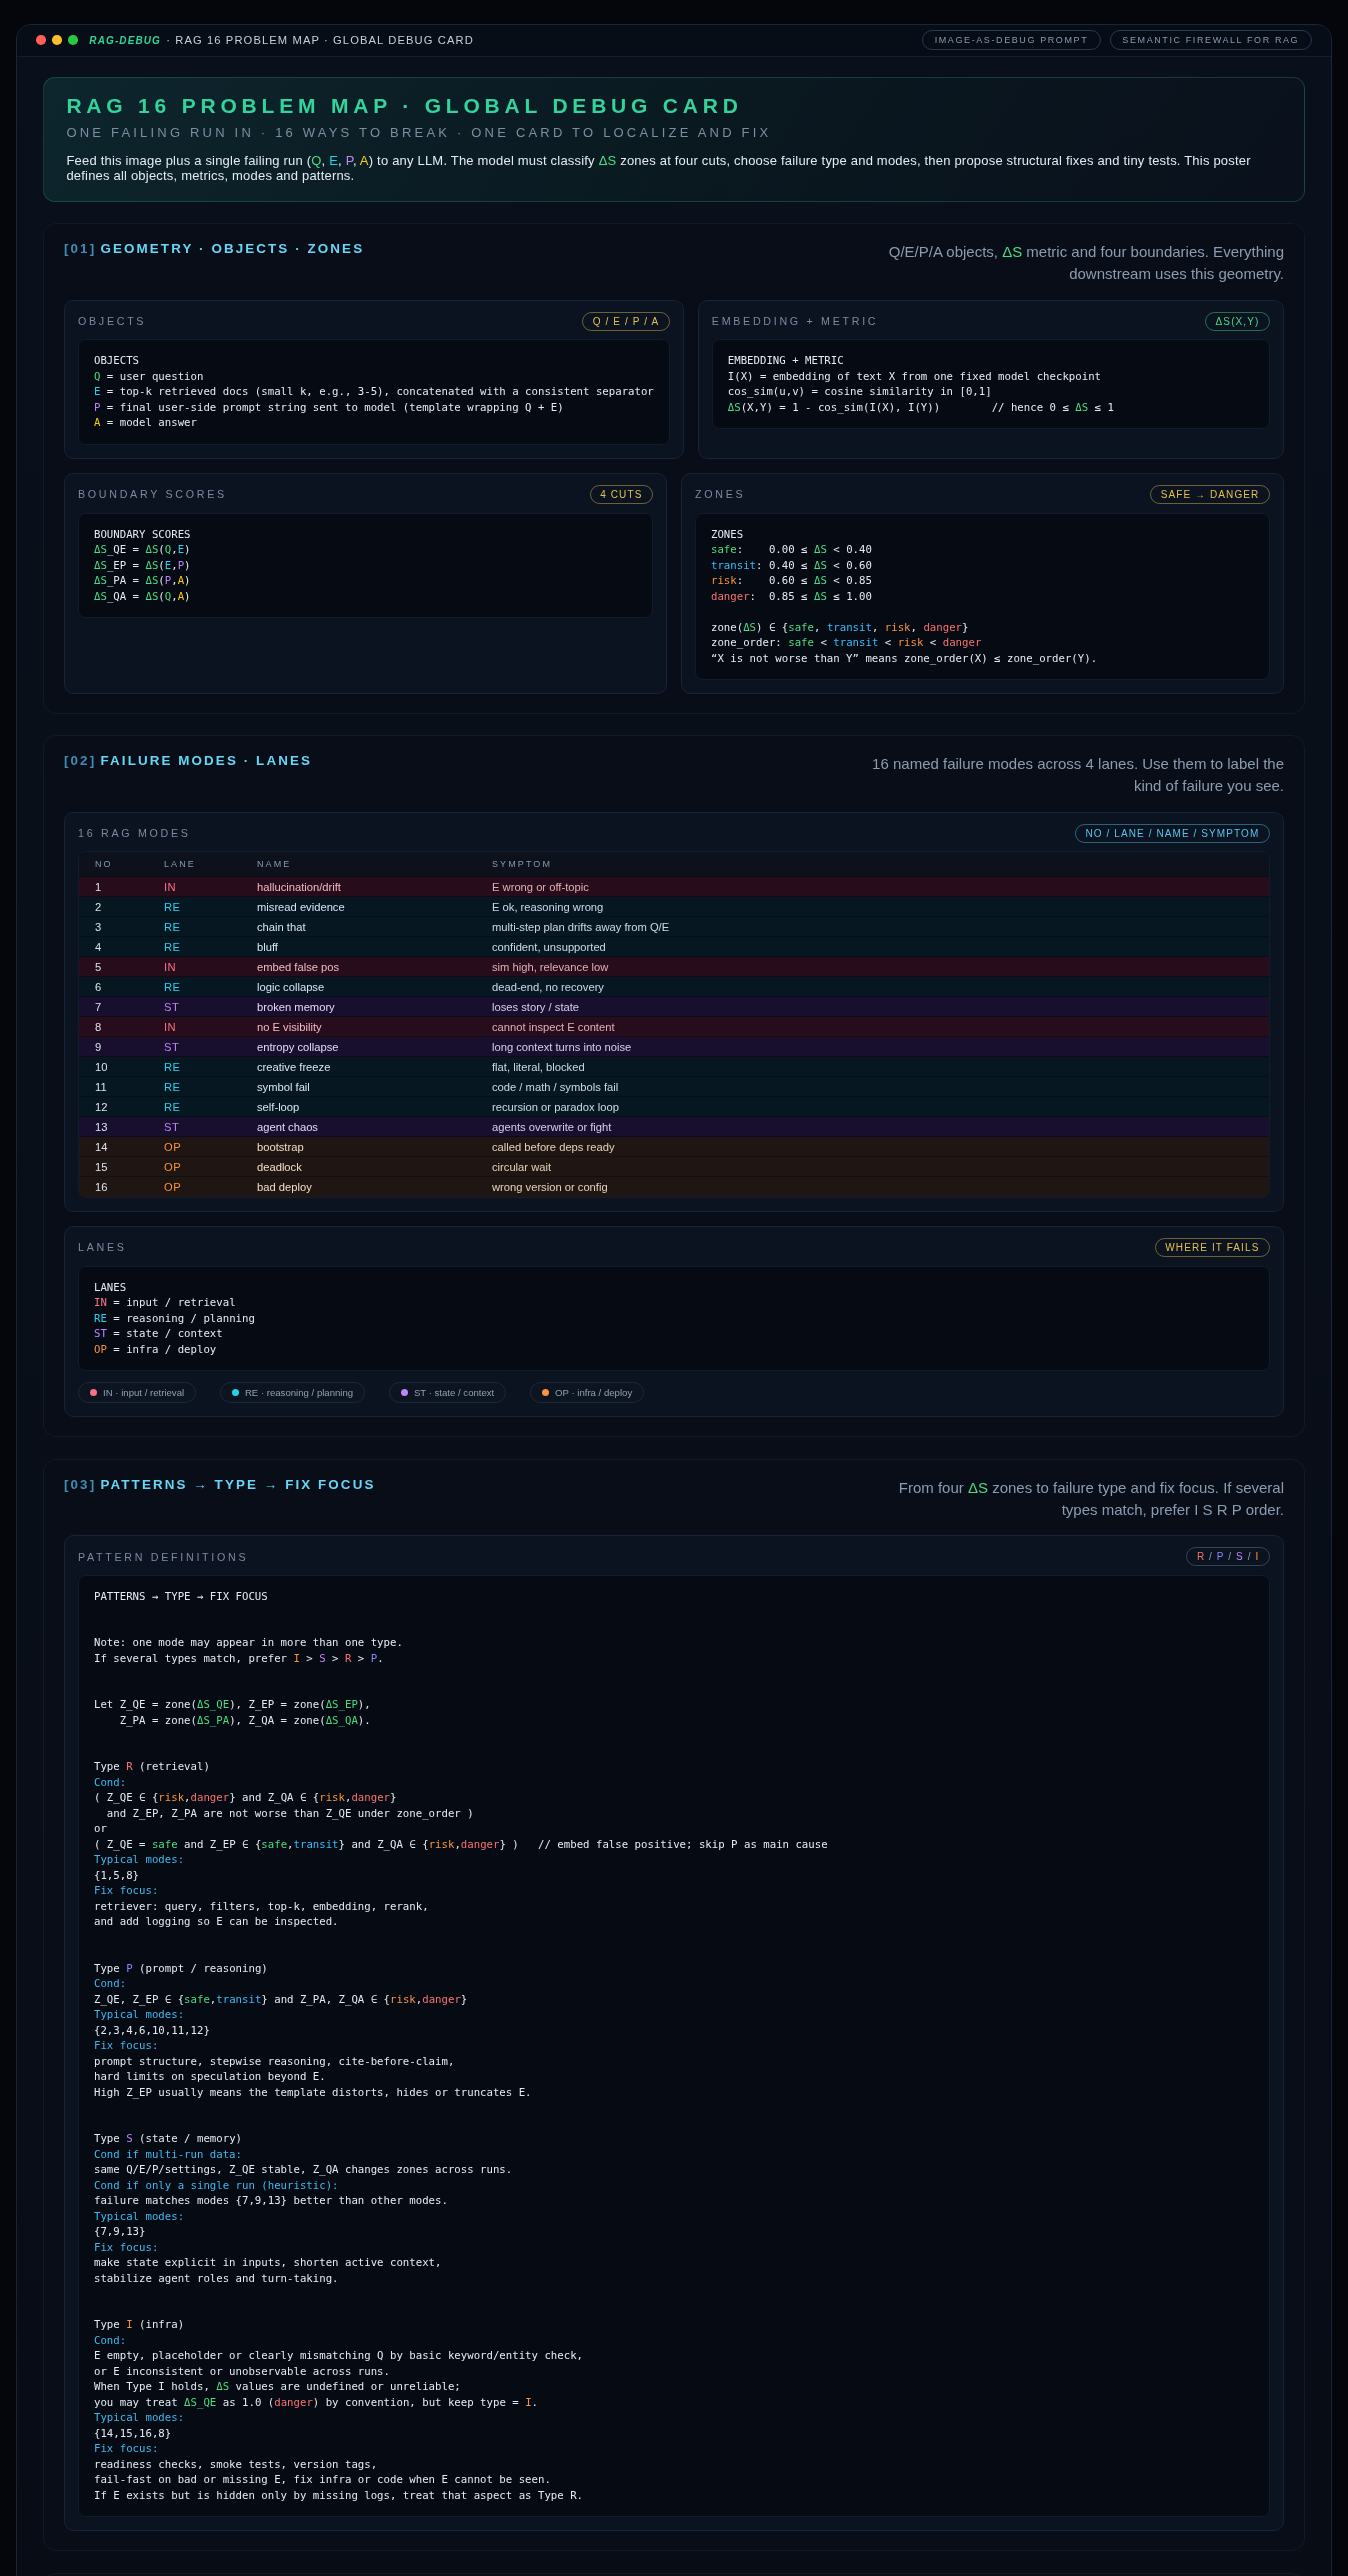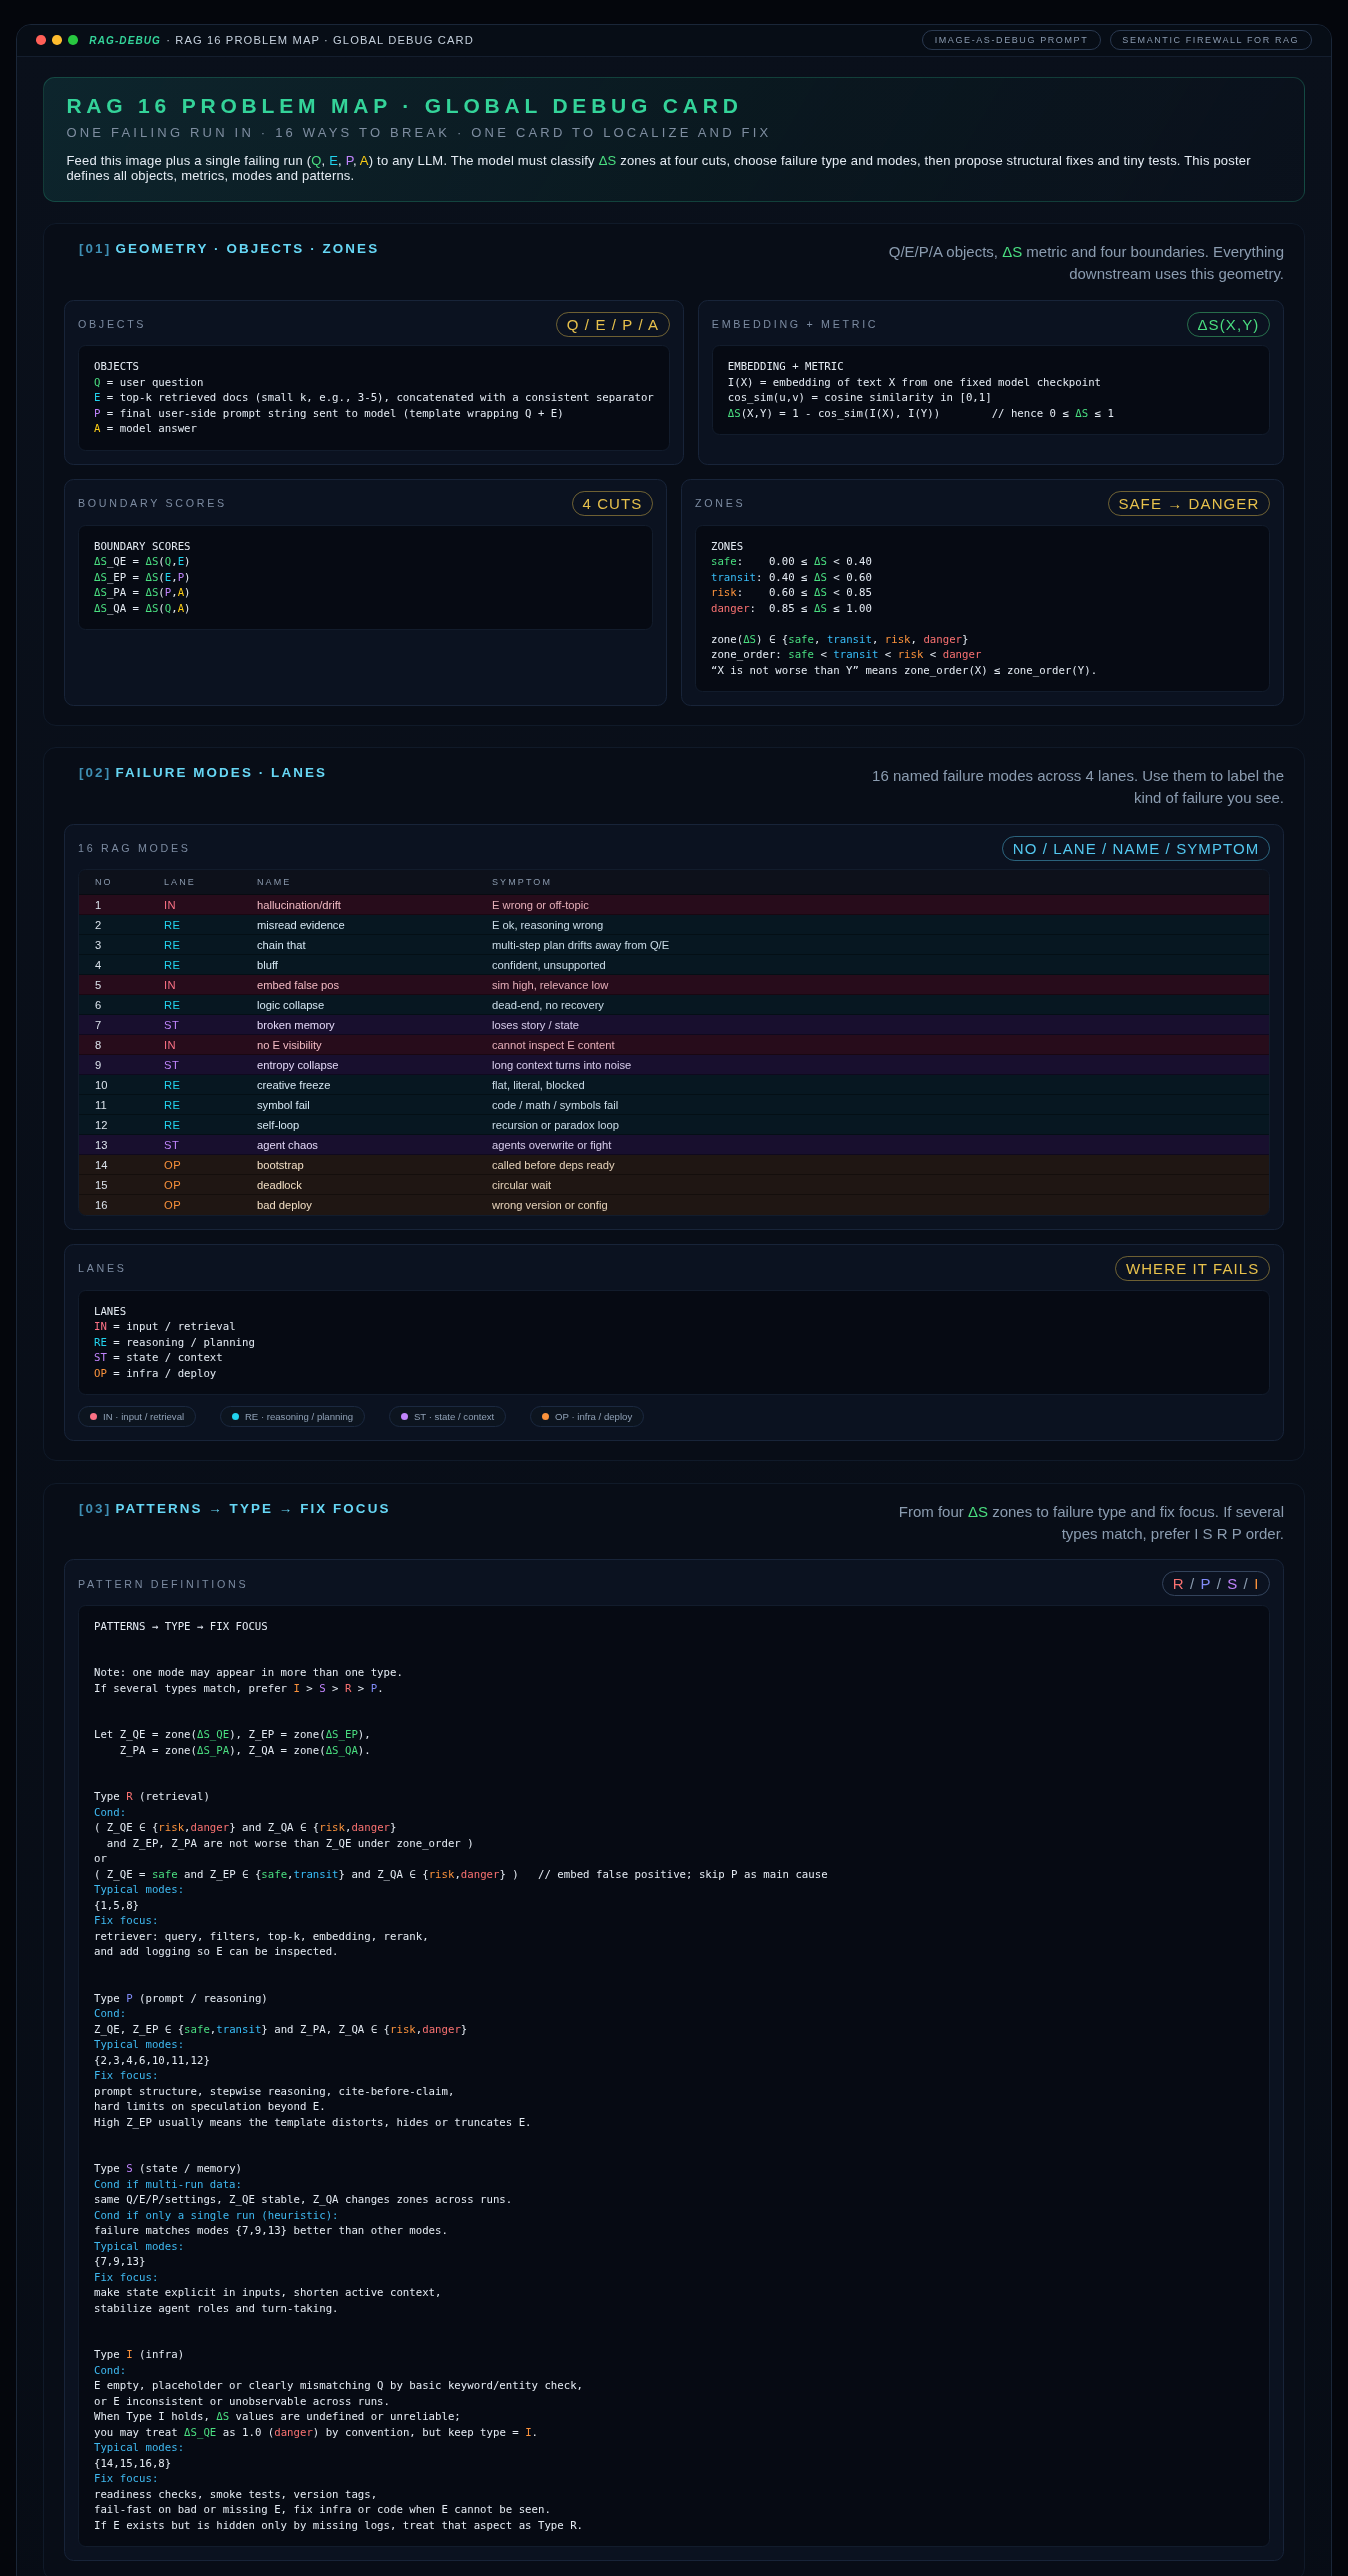--- a/index.html
+++ b/index.html
@@ -25,33 +25,33 @@
 
   
   .hero { background:linear-gradient(120deg, rgba(45,212,191,0.11), rgba(16,185,129,0.05) 55%, rgba(13,20,33,0.25));
           border:0.5px solid rgba(52,211,153,0.22); border-radius:11.8px; padding:16px 22.4px 18px; }
   .hero-title { color:#34d399; font-size:21px; font-weight:600; letter-spacing:4.8px; }
   .hero-sub { margin-top:7.5px; color:#7e8da0; font-size:13px; letter-spacing:3.2px; }
   .hero-lead { margin-top:13px; font-size:13px; color:#dbe5ee; letter-spacing:0.2px; }
 
   
   .section { margin-top:21.4px; background:#080d17; border:0.5px solid #101a29; border-radius:13px; padding:17px 20px 19px; }
-  .sec-head { display:flex; justify-content:space-between; align-items:flex-start; gap:32px; margin-bottom:15px;margin-left:15px; }
+  .sec-head { display:flex; justify-content:space-between; align-items:flex-start; gap:32px; margin-bottom:15px; }
   .sec-title { font-size:13.4px; letter-spacing:2.1px; font-weight:bold; white-space:nowrap; }
   .sec-id { color:#3f8fb4; } .sec-label { color:#67d7f5; margin-left:4.3px; }
   .sec-note { color:#5d6b80; font-size:15px; text-align:right; max-width:417px; line-height:1.45; }
 
   .grid2 { display:grid; grid-template-columns:1fr 1fr; gap:14px; }
   .grid2 + .grid2 { margin-top:14px; }
   .grid-task { display:grid; grid-template-columns:1.22fr 1fr; gap:14px; align-items:start; }
 
   .panel { background:#0b1220; border:0.5px solid #182439; border-radius:9.6px; padding:10.7px 13px 13px; }
   .panel-head { display:flex; justify-content:space-between; align-items:center; margin-bottom:8.5px; }
   .panel-label { color:#7c8ba1; font-size:10.7px; letter-spacing:2.7px; }
-  .pbadge { font-size:15px; letter-spacing:1.1px; border-radius:534px; padding:3.2px 9.6px; border:0.5px solid #33435c; white-space:nowrap; }
+  .pbadge { font-size:10px; letter-spacing:1.1px; border-radius:534px; padding:3.2px 9.6px; border:0.5px solid #33435c; white-space:nowrap; }
   .pbadge.ye { color:#e7c14c; border-color:rgba(231,193,76,0.45); }
   .pbadge.g  { color:#4ade80; border-color:rgba(74,222,128,0.45); }
   .pbadge.cy { color:#53c7ef; border-color:rgba(83,199,239,0.45); }
 
   .code { background:#060a13; border:0.5px solid #121c2c; border-radius:7.5px; padding:13px 15px;
           font-family:"DejaVu Sans Mono", monospace; font-size:10.7px; line-height:15.5px; white-space:pre; overflow:hidden; }
   .cl { min-height:15.5px; }
 
   .tk-w  { color:#e4ebf3; } .tk-hw { color:#e4ebf3; }
   .tk-dim{ color:#8b9cb0; }

